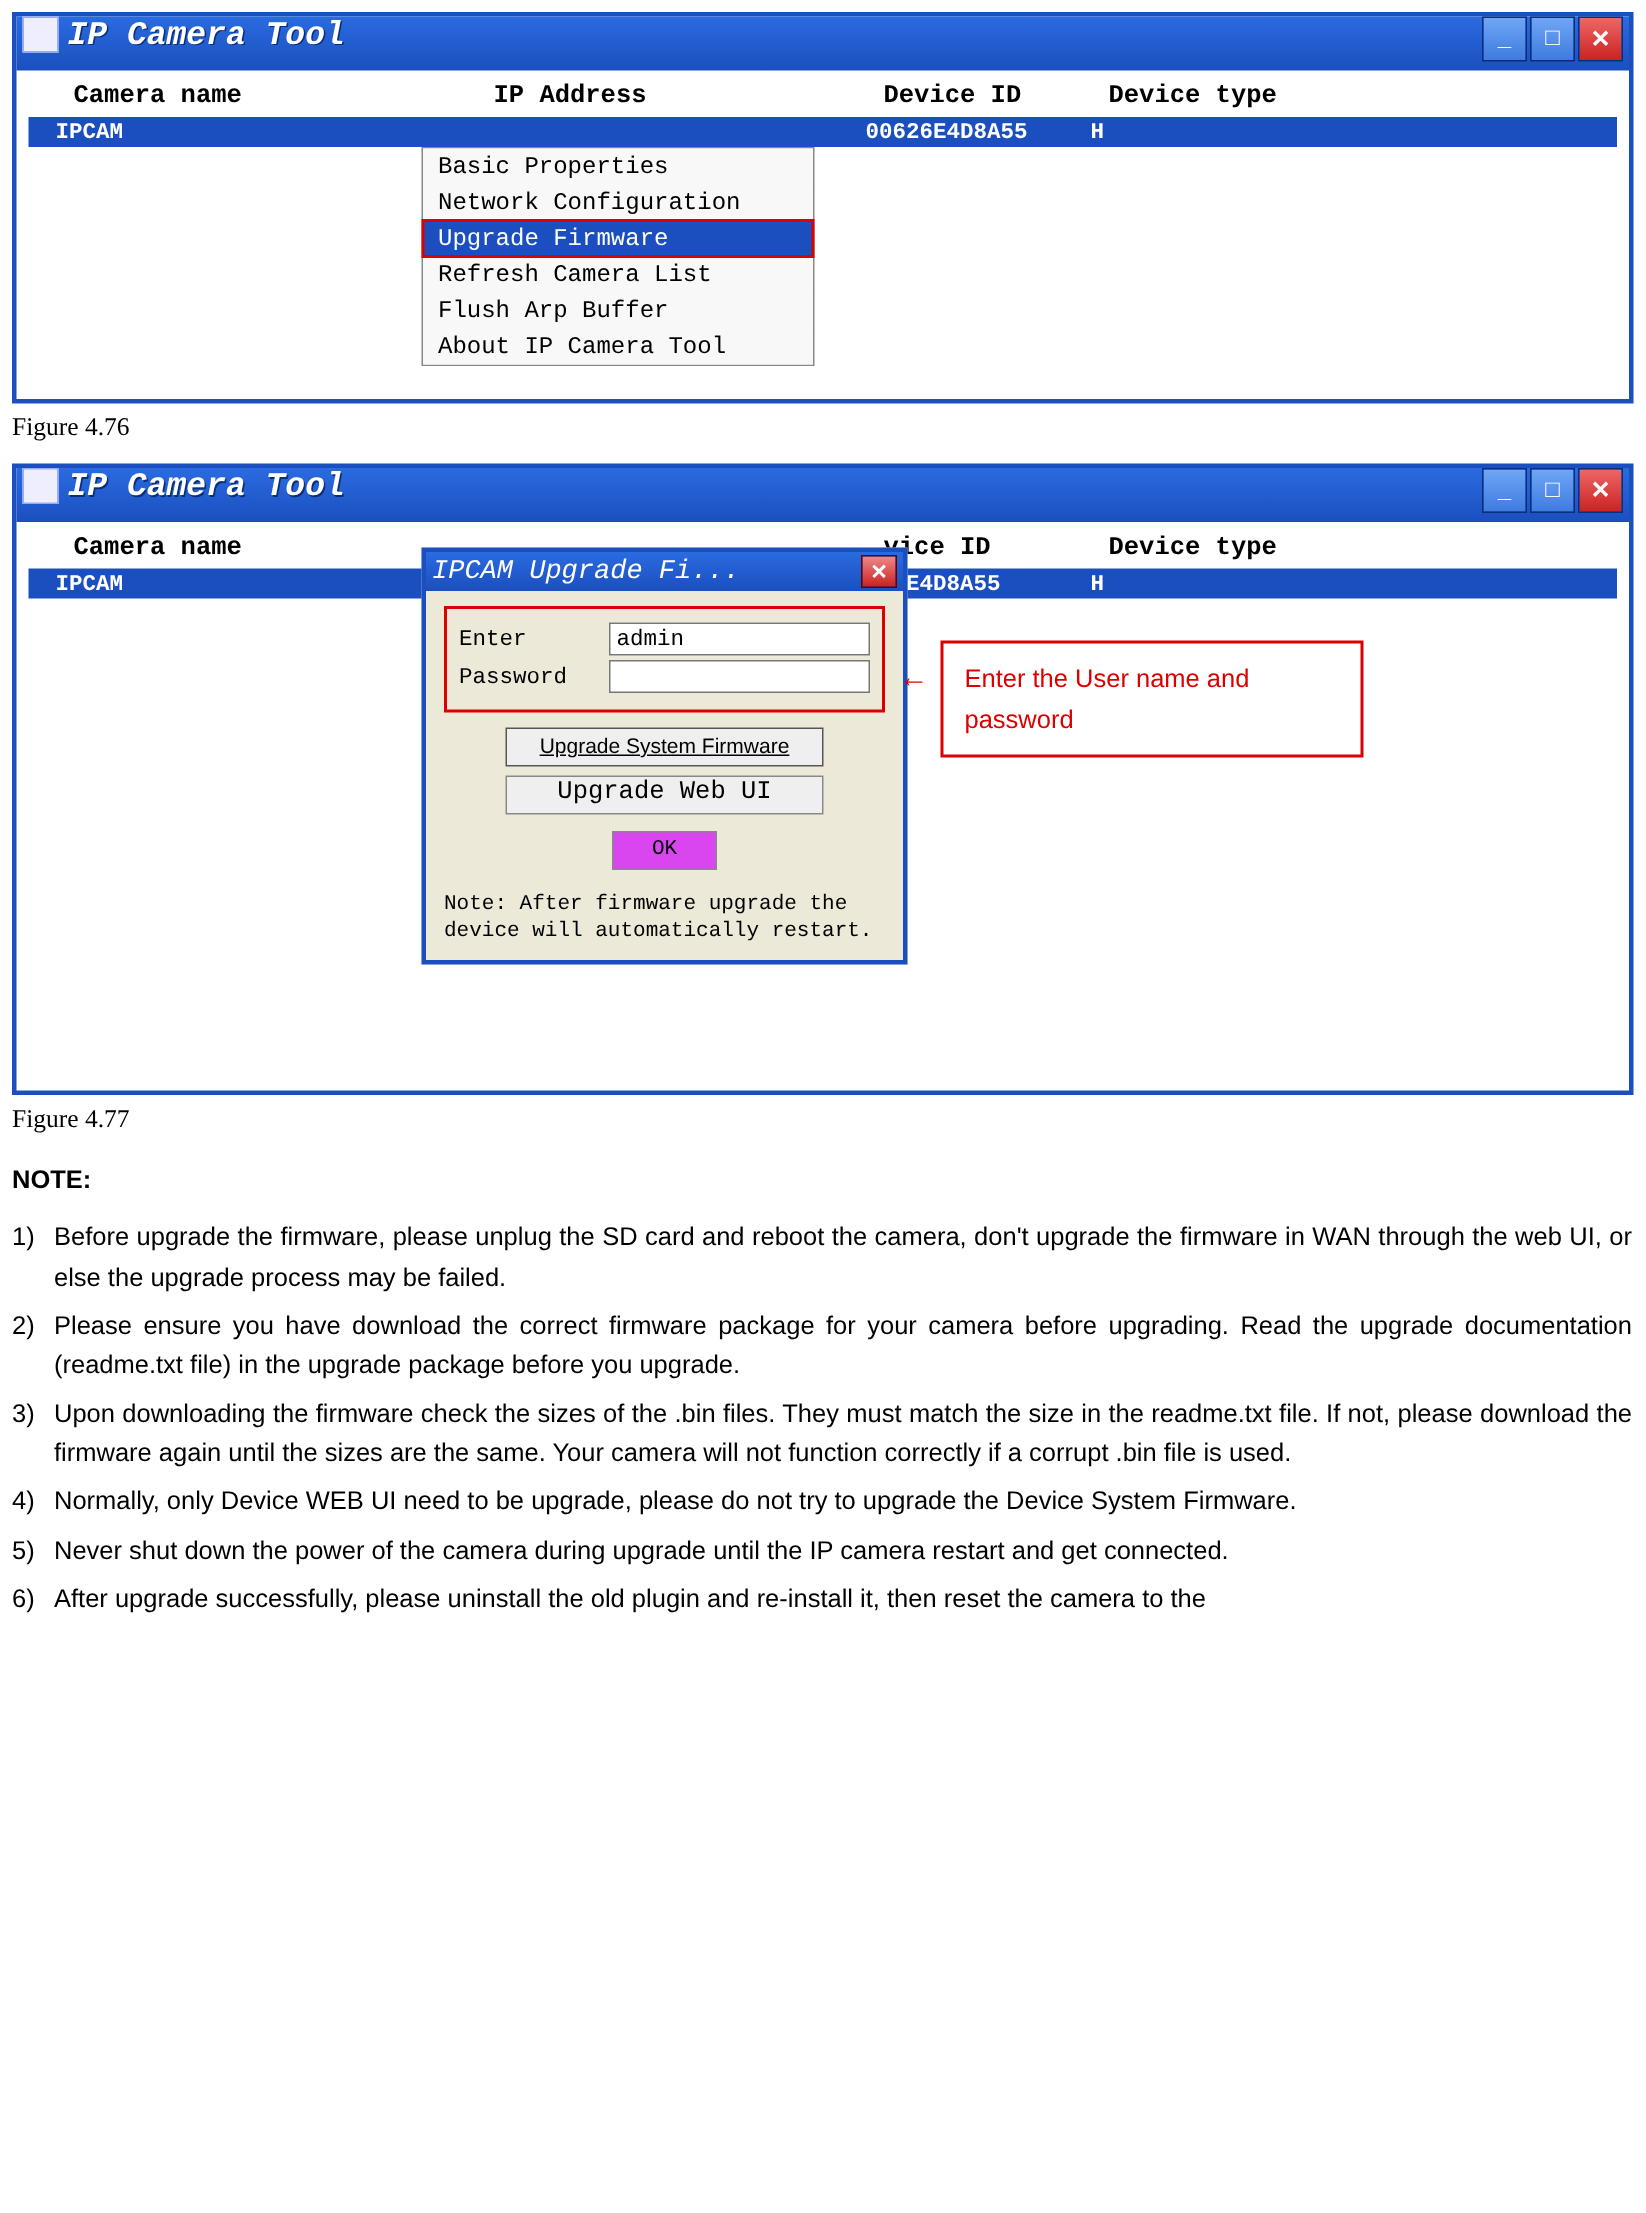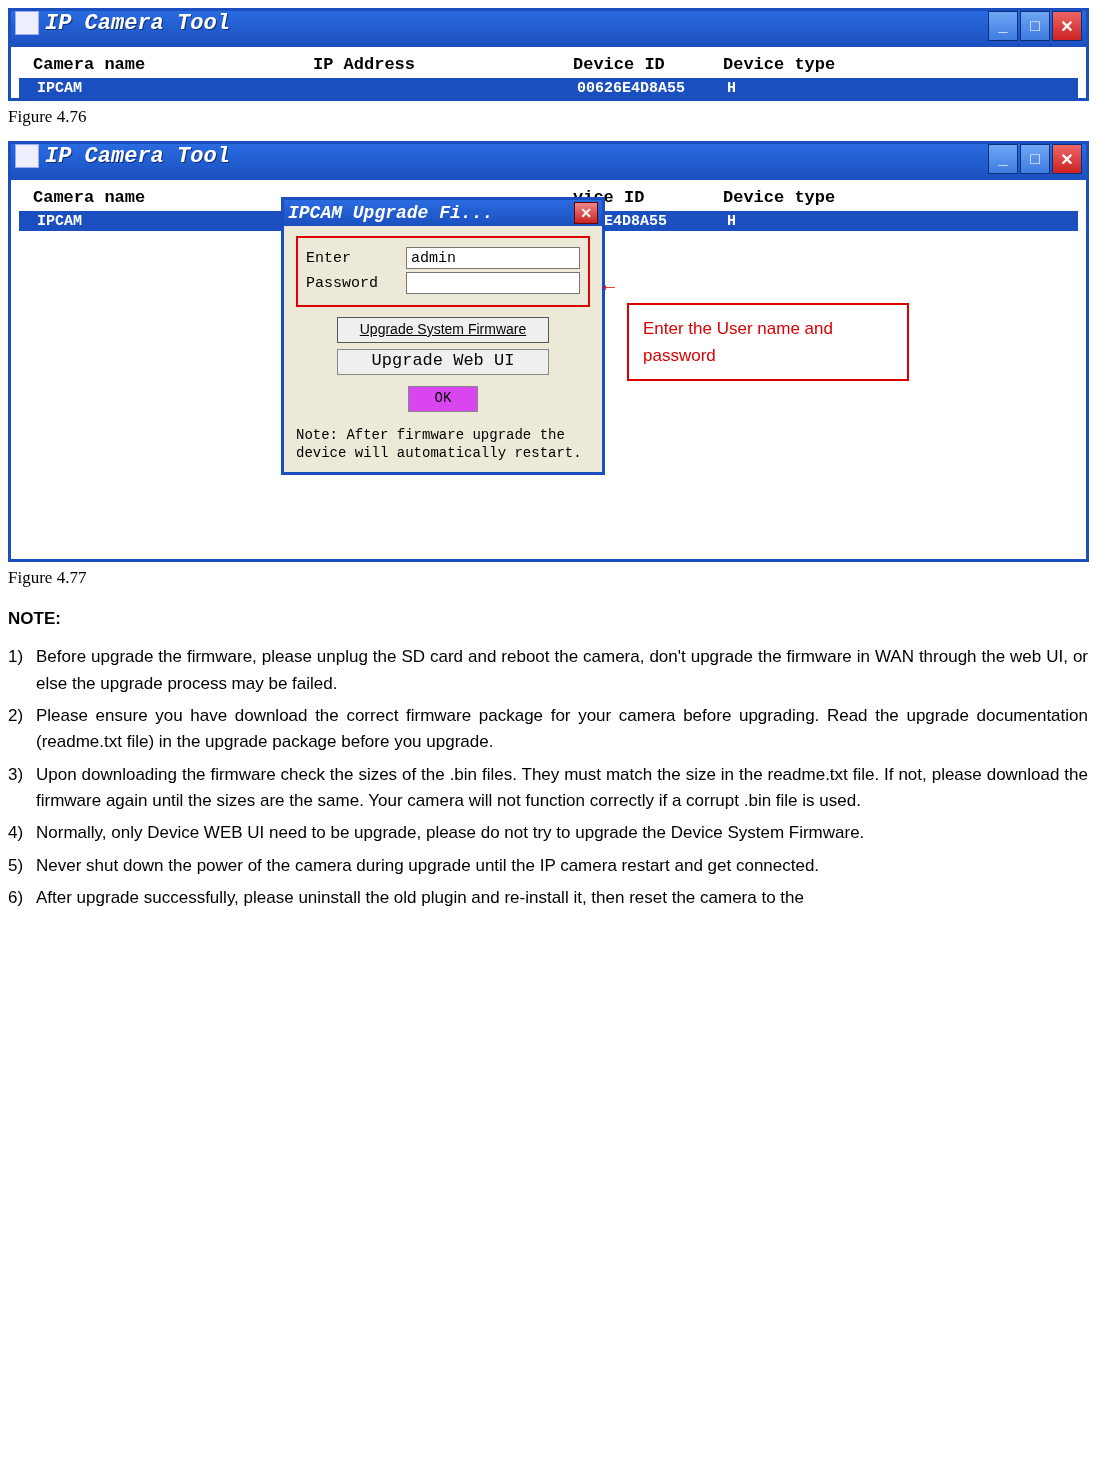--- a/index.html
+++ b/index.html
@@ -9,57 +9,57 @@
   
   .window { border:3px solid #1b4fbf; background:#fff; position:relative; }
   .titlebar { height:36px; background:linear-gradient(#2a6be0,#1b4fbf); display:flex; align-items:flex-start; padding:0 4px; }
   .titlebar .app-icon { width:22px; height:22px; background:#eef; border:1px solid #9af; margin-right:6px; }
   .title-text { font-family:"Courier New",monospace; font-size:22px; font-weight:bold; font-style:italic; color:#fff; text-shadow:1px 1px 0 #0a2f7a; flex:1; }
   .winbtns { display:flex; gap:2px; }
   .winbtn { width:28px; height:28px; border:1px solid #0a2f7a; display:flex; align-items:center; justify-content:center; font-weight:bold; font-size:16px; font-family:Arial; }
   .winbtn.min { background:linear-gradient(#6fa6f5,#3f7be0); color:#fff; }
   .winbtn.max { background:linear-gradient(#6fa6f5,#3f7be0); color:#fff; }
   .winbtn.close { background:linear-gradient(#e66,#c22); color:#fff; }
-  .columns { display:flex; padding:8px 22px 4px; font-family:"Courier New",monospace; font-size:17px; font-weight:bold; }
+  .columns { display:flex; padding:8px 38px 4px; font-family:"Courier New",monospace; font-size:17px; font-weight:bold; }
   .col1 { width:280px; }
   .col2 { width:260px; }
   .col3 { width:150px; }
   .col4 { flex:1; }
   .bluebar { margin:0 8px; height:20px; background:#1b4fbf; color:#fff; display:flex; align-items:center; padding:0 16px; font-family:"Courier New",monospace; font-weight:bold; font-size:15px; }
   .bluebar .bc1 { width:280px; padding-left:2px;}
   .bluebar .bc2 { width:260px;}
   .bluebar .bc3 { width:150px;}
   .bluebar .bc4 { flex:1;}
   .list-area { height:160px; margin:0 8px 8px; position:relative; }
 
   
   .context-menu { position:absolute; top:0; left:262px; width:260px; background:#fff; border:1px solid #888; font-family:"Courier New",monospace; font-size:16px; }
   .context-menu .mitem { padding:3px 10px; background:#f8f8f8;}
   .context-menu .mitem.sel { background:#1b4fbf; color:#fff; outline:2px solid #d00; outline-offset:-1px;}
 
   
   .dialog { position:absolute; top:-34px; left:262px; width:318px; border:3px solid #1b4fbf; background:#ece9d8; }
   .dlg-title { height:26px; background:linear-gradient(#2a6be0,#1b4fbf); display:flex; align-items:center; padding:0 4px;}
-  .dlg-title-text { font-family:"Courier New",monospace; font-weight:bold; font-style:italic; color:#fff; font-size:18px; flex:1; white-space:nowrap; overflow:hidden;}
+  .dlg-title-text { font-family:"Courier New",monospace; font-weight:normal; font-style:italic; color:#fff; font-size:18px; flex:1; white-space:nowrap; overflow:hidden;}
   .dlg-close { width:22px; height:20px; background:linear-gradient(#e88,#c22); border:1px solid #600; color:#fff; display:flex; align-items:center; justify-content:center; font-weight:bold;}
   .dlg-body { padding:10px 12px; }
   .dlg-creds { border:2px solid #d00; padding:6px 8px 8px; background:#ece9d8;}
   .cred-row { display:flex; align-items:center; margin:3px 0; font-family:"Courier New",monospace; font-size:15px;}
   .cred-label { width:100px;}
   .cred-input { flex:1; height:20px; border:1px solid #777; background:#fff; padding:0 4px; font-family:"Courier New",monospace; font-size:15px; display:flex; align-items:center;}
   .dlg-btn { margin:10px auto 0; width:210px; height:24px; border:1px solid #555; background:#efefef; font-family:Liberation Sans, sans-serif; font-size:14px; text-align:center; line-height:22px; text-decoration:underline;}
   .dlg-btn2 { margin:6px auto 0; width:210px; height:24px; border:1px solid #888; background:#efefef; font-family:"Courier New",monospace; font-size:17px; text-align:center; line-height:22px;}
   .dlg-ok { margin:11px auto 0; width:68px; height:24px; border:1px solid #888; background:#d946ef; font-family:"Courier New",monospace; font-size:14px; text-align:center; line-height:22px;}
   .dlg-note { margin-top:14px; font-family:"Courier New",monospace; font-size:14px; line-height:1.3;}
   .win2 .list-area { height:320px; }
 
   
   .callout-wrap { position:absolute; left:608px; top:28px; }
   .arrow { position:absolute; left:-28px; top:14px; color:#d00; font-size:20px; font-weight:bold;}
-  .callout { border:2px solid #d00; background:#fff; color:#d00; padding:10px 14px; width:250px; font-family:Arial; font-size:17px; line-height:1.6;margin-top:44px;}
+  .callout { border:2px solid #d00; background:#fff; color:#d00; padding:10px 14px; width:250px; font-family:Arial; font-size:17px; line-height:1.6;}
 
   
   .bodytext { max-width:1080px; margin-top:18px; font-size:17px; line-height:1.55;}
   .bodytext p { margin:0 0 12px; text-align:justify;}
   .bold { font-weight:bold;}
   .list-item { display:flex; margin-bottom:6px;}
   .list-num { width:28px; flex-shrink:0;}
   .list-txt { flex:1; text-align:justify;}
 </style>
 </head>
@@ -80,20 +80,30 @@
       <div class="col1">Camera name</div>
       <div class="col2">IP Address</div>
       <div class="col3">Device ID</div>
       <div class="col4">Device type</div>
     </div>
     <div class="bluebar">
       <div class="bc1">IPCAM</div>
       <div class="bc2"></div>
       <div class="bc3">00626E4D8A55</div>
       <div class="bc4">H</div>
+    </div>
+    <div class="list-area">
+      <div class="context-menu">
+        <div class="mitem">Basic Properties</div>
+        <div class="mitem">Network Configuration</div>
+        <div class="mitem sel">Upgrade Firmware</div>
+        <div class="mitem">Refresh Camera List</div>
+        <div class="mitem">Flush Arp Buffer</div>
+        <div class="mitem">About IP Camera Tool</div>
+      </div>
     </div>
   </div>
 </div>
 <div class="caption">Figure 4.76</div>
 
 <div class="figure-wrap" style="position:relative;">
   <div class="window win2">
     <div class="titlebar">
       <div class="app-icon"></div>
       <div class="title-text">IP Camera Tool</div>

